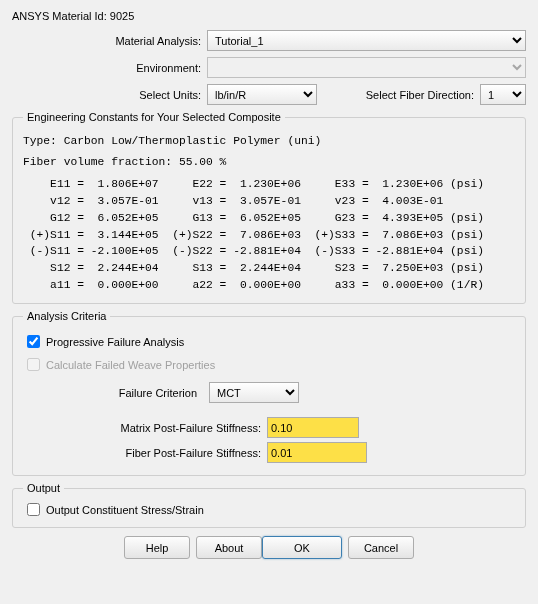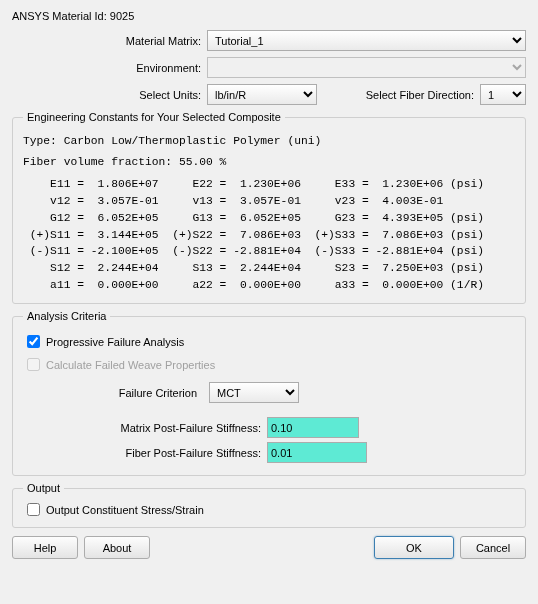--- a/index.html
+++ b/index.html
@@ -12,21 +12,21 @@
     width: 538px;
     height: 604px;
     padding: 10px 12px;
     overflow: hidden;
   }
   .form-row { display: flex; align-items: center; margin-bottom: 6px; }
   .form-row label { text-align: right; padding-right: 6px; }
   .label-col { width: 195px; flex-shrink: 0; }
   select, input[type="text"] {
     border: 1px solid #acacac;
-    background: #5eead4;
+    background: #fde047;
     height: 21px;
     font-size: 11px;
     padding: 1px 3px;
   }
   select { background: linear-gradient(#fff, #eaeaea); }
   select:disabled, input:disabled { background: #f0f0f0; color: #888; }
   fieldset {
     border: 1px solid #cfcfcf;
     border-radius: 3px;
     margin: 6px 0;
@@ -48,33 +48,33 @@
     border: 1px solid #acacac;
     background: linear-gradient(#fdfdfd, #e4e4e4);
     border-radius: 3px;
     height: 23px;
     font-size: 11px;
     cursor: pointer;
     padding: 0 10px;
     min-width: 66px;
   }
   .btn.primary { border: 1px solid #3c7fb1; box-shadow: 0 0 2px rgba(60,127,177,0.6); }
-  .footer { display: flex; justify-content: space-between; margin-top: 8px; }
+  .footer { display: flex; justify-content: center; margin-top: 8px; }
   .footer-left, .footer-right { display: flex; gap: 6px; }
   .inline-row { display: flex; align-items: center; gap: 6px; margin: 6px 0; }
 </style>
 </head>
 <body>
 
 <div class="form-row" style="margin-bottom:8px;">
   <span>ANSYS Material Id: 9025</span>
 </div>
 
 <div class="form-row">
-  <label class="label-col">Material Matrix:</label>
+  <label class="label-col">Material Analysis:</label>
   <select style="flex:1;">
     <option>Tutorial_1</option>
   </select>
 </div>
 
 <div class="form-row">
   <label class="label-col">Environment:</label>
   <select disabled="" style="flex:1;">
     <option></option>
   </select>

